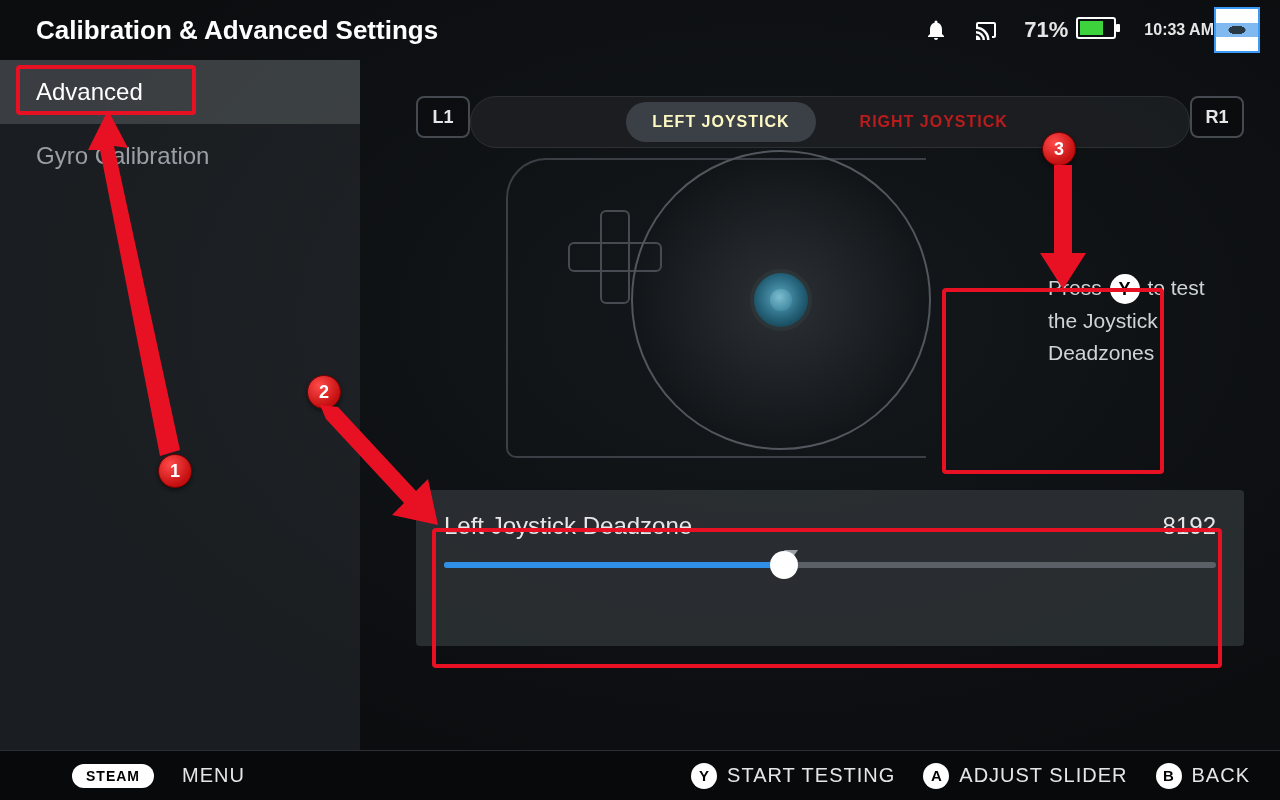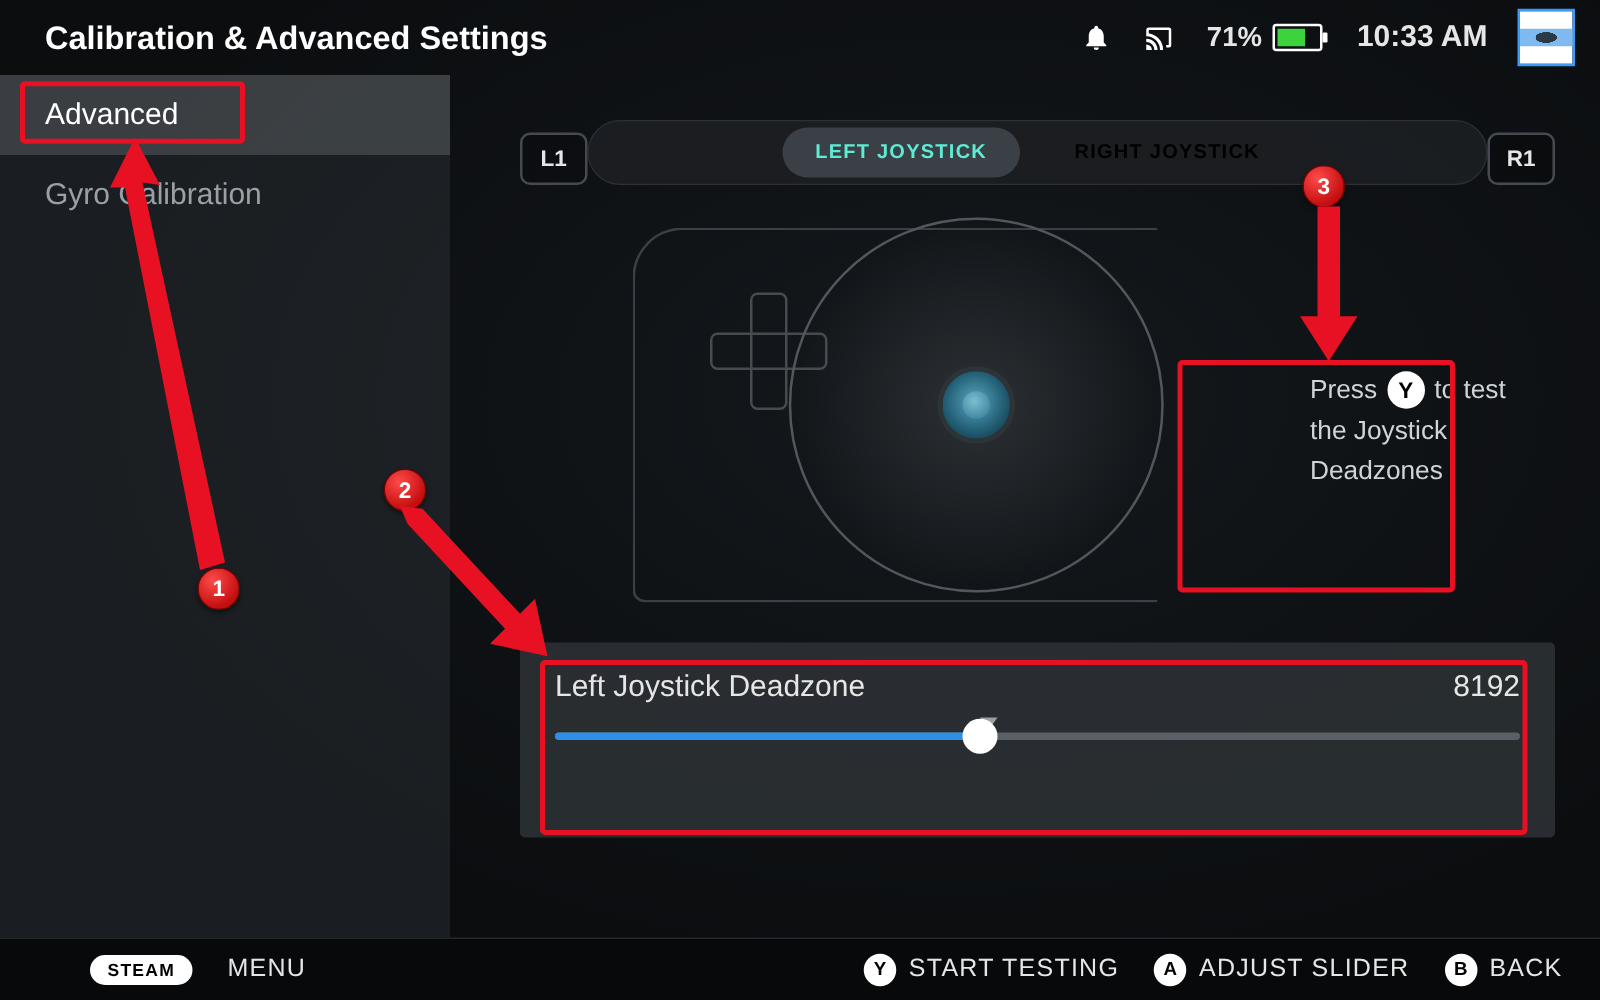--- a/index.html
+++ b/index.html
@@ -11,65 +11,65 @@
     position: relative;
   }
   
   .header {
     position: absolute; top: 0; left: 0; right: 0; height: 60px;
     display: flex; align-items: center; padding: 0 20px 0 36px;
   }
   .page-title { font-size: 26px; font-weight: 700; color: #fff; }
   .header-spacer { flex: 1; }
   .hicon { width: 24px; height: 24px; fill: #fff; margin-right: 26px; }
-  .battery-wrap { display: flex; align-items: center; margin-right: 28px; }
+  .battery-wrap { display: flex; margin-right: 28px; }
   .battery-pct { font-size: 22px; font-weight: 600; margin-right: 8px; }
   .battery-icon { width: 40px; height: 22px; border: 2.5px solid #fff; border-radius: 3px; position: relative; display:flex; align-items:center; padding:2px;}
   .battery-icon::after { content:""; position:absolute; right:-6px; top:5px; width:4px; height:8px; background:#fff; border-radius:1px;}
   .battery-fill { background:#3cd33c; height:100%; }
-  .clock { font-size: 24px; font-weight: 700; margin-right: 24px; }
+  .clock { font-size: 16px; font-weight: 700; }
   .avatar { width: 46px; height: 46px; background: linear-gradient(#fff,#fff); border: 2px solid #3a9af5; position: relative; }
   .avatar::before { content:""; position:absolute; left:0; right:0; top:50%; transform:translateY(-50%); height:14px; background:#7fb9f0;}
   .avatar::after { content:""; position:absolute; left:50%; top:50%; transform:translate(-50%,-50%); width:20px; height:10px; background:radial-gradient(ellipse at center,#2a3a44 0%,#2a3a44 60%,transparent 61%); border-radius:50%;}
 
   
   .sidebar {
     position: absolute; left: 0; top: 60px; bottom: 50px; width: 360px;
     background: rgba(60,65,70,0.32);
     padding-top: 0;
   }
   .side-item {
     height: 64px; display: flex; align-items: center; padding-left: 36px;
     font-size: 24px; font-weight: 500; color: #9aa0a6; cursor: pointer;
   }
   .side-item.active { background: rgba(120,125,130,0.35); color: #fff; }
 
   
   .main { position: absolute; left: 360px; right: 0; top: 60px; bottom: 50px; padding: 36px 36px 0 56px; }
 
-  .toprow { display:flex; align-items:flex-end; margin-bottom:40px; }
+  .toprow { display:flex; align-items:flex-start; margin-bottom:16px; }
   .bumper {
     width: 54px; height: 42px; border: 2px solid #444a50; border-radius: 8px;
     display:flex; align-items:center; justify-content:center;
     font-size: 18px; font-weight: 800; color:#e6e6e6;
     background: rgba(0,0,0,0.2);
   }
   .tabs-track {
     flex:1; height: 52px; background: rgba(30,33,36,0.8);
     border-radius: 28px; padding: 6px; display:flex; align-items:center; gap:18px;
     border:1px solid #2b3034;
   }
   .tabs-spacer{flex:1;}
   .tab {
     height: 40px; padding: 0 26px; border-radius: 22px;
     display:flex; align-items:center; justify-content:center;
-    font-size: 16px; font-weight: 800; letter-spacing: 1px; color:#000000;
+    font-size: 16px; font-weight: 800; letter-spacing: 1px; color:#b91c1c;
     cursor:pointer; white-space:nowrap;
   }
-  .tab.active { background: #3a4046; color:#5eead4; }
+  .tab.active { background: #3a4046; color:#fef9c3; }
 
   
   .viz { position: relative; height: 320px; display:flex; }
   .device {
     position:absolute; left:90px; top:-6px; width:420px; height:300px;
     border:2px solid #3a4046; border-right:none; border-top-left-radius:40px; border-bottom-left-radius:10px;
   }
   .dpad {
     position:absolute; left:60px; top:50px; width:90px; height:90px;
   }

